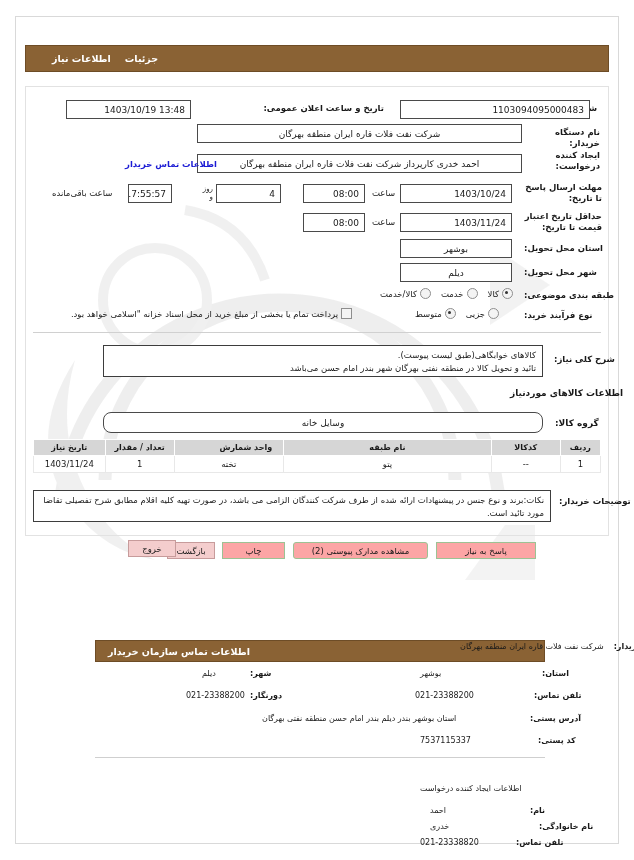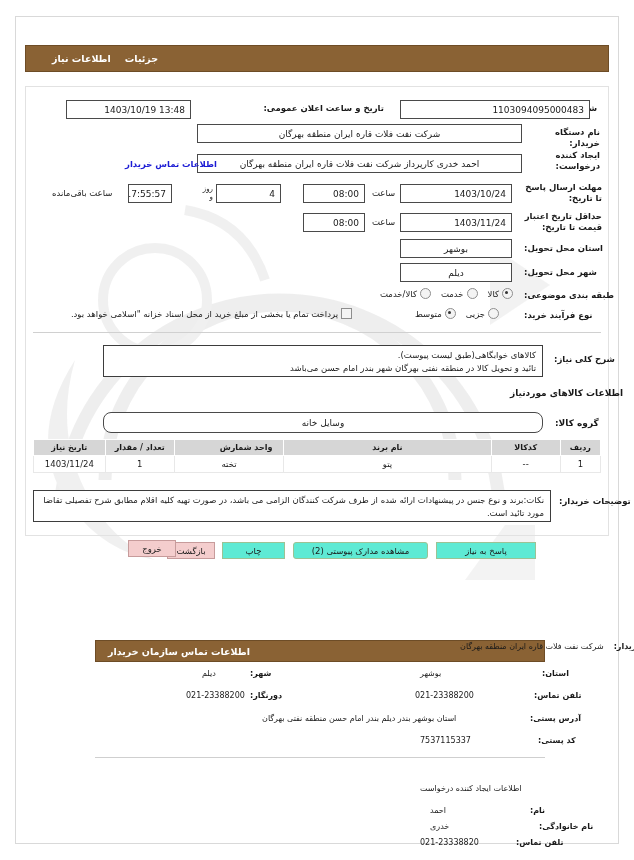--- a/index.html
+++ b/index.html
@@ -102,21 +102,21 @@
   table.goods td{
     border:1px solid #e8e8e8;padding:3px 2px;text-align:center;background:#fff;
   }
 
   .btn{
     position:absolute;height:17px;box-sizing:border-box;
     display:flex;align-items:center;justify-content:center;
     font-size:8.5px;cursor:pointer;
     border:1px solid #9f9f9f;
   }
-  .btn.green{background:#5eead4;border-color:#9cc294;color:#1a1a1a;}
+  .btn.green{background:#fca5a5;border-color:#9cc294;color:#1a1a1a;}
   .btn.pink{background:#f4cdcd;border-color:#c79b9b;color:#1a1a1a;}
 
   .info-line{position:absolute;font-size:8px;display:flex;align-items:baseline;}
   .info-line .k{font-weight:bold;margin-left:10px;white-space:nowrap;}
   .info-line .v{font-weight:normal;white-space:nowrap;}
   .hr{position:absolute;border-top:1px solid #cfcfcf;}
 </style>
 </head>
 <body>
 
@@ -239,21 +239,21 @@
 <span class="section-title" style="position:absolute;left:510px;top:388px;">اطلاعات کالاهای موردنیاز</span>
 
 <span class="lbl" style="position:absolute;left:555px;top:418px;font-size:9px;">گروه کالا:</span>
 <div class="fld rt" style="position:absolute;left:103px;top:412px;width:440px;height:21px;justify-content:center;border-radius:8px;">وسایل خانه</div>
 
 <table class="goods">
   <thead>
     <tr>
       <th style="width:38px;">ردیف</th>
       <th style="width:72px;">کدکالا</th>
-      <th style="width:238px;">نام برند</th>
+      <th style="width:238px;">نام طبقه</th>
       <th style="width:78px;padding-left:36px;">واحد شمارش</th>
       <th style="width:72px;">تعداد / مقدار</th>
       <th style="width:70px;">تاریخ نیاز</th>
     </tr>
   </thead>
   <tbody>
     <tr>
       <td>1</td>
       <td>--</td>
       <td>پتو</td>

